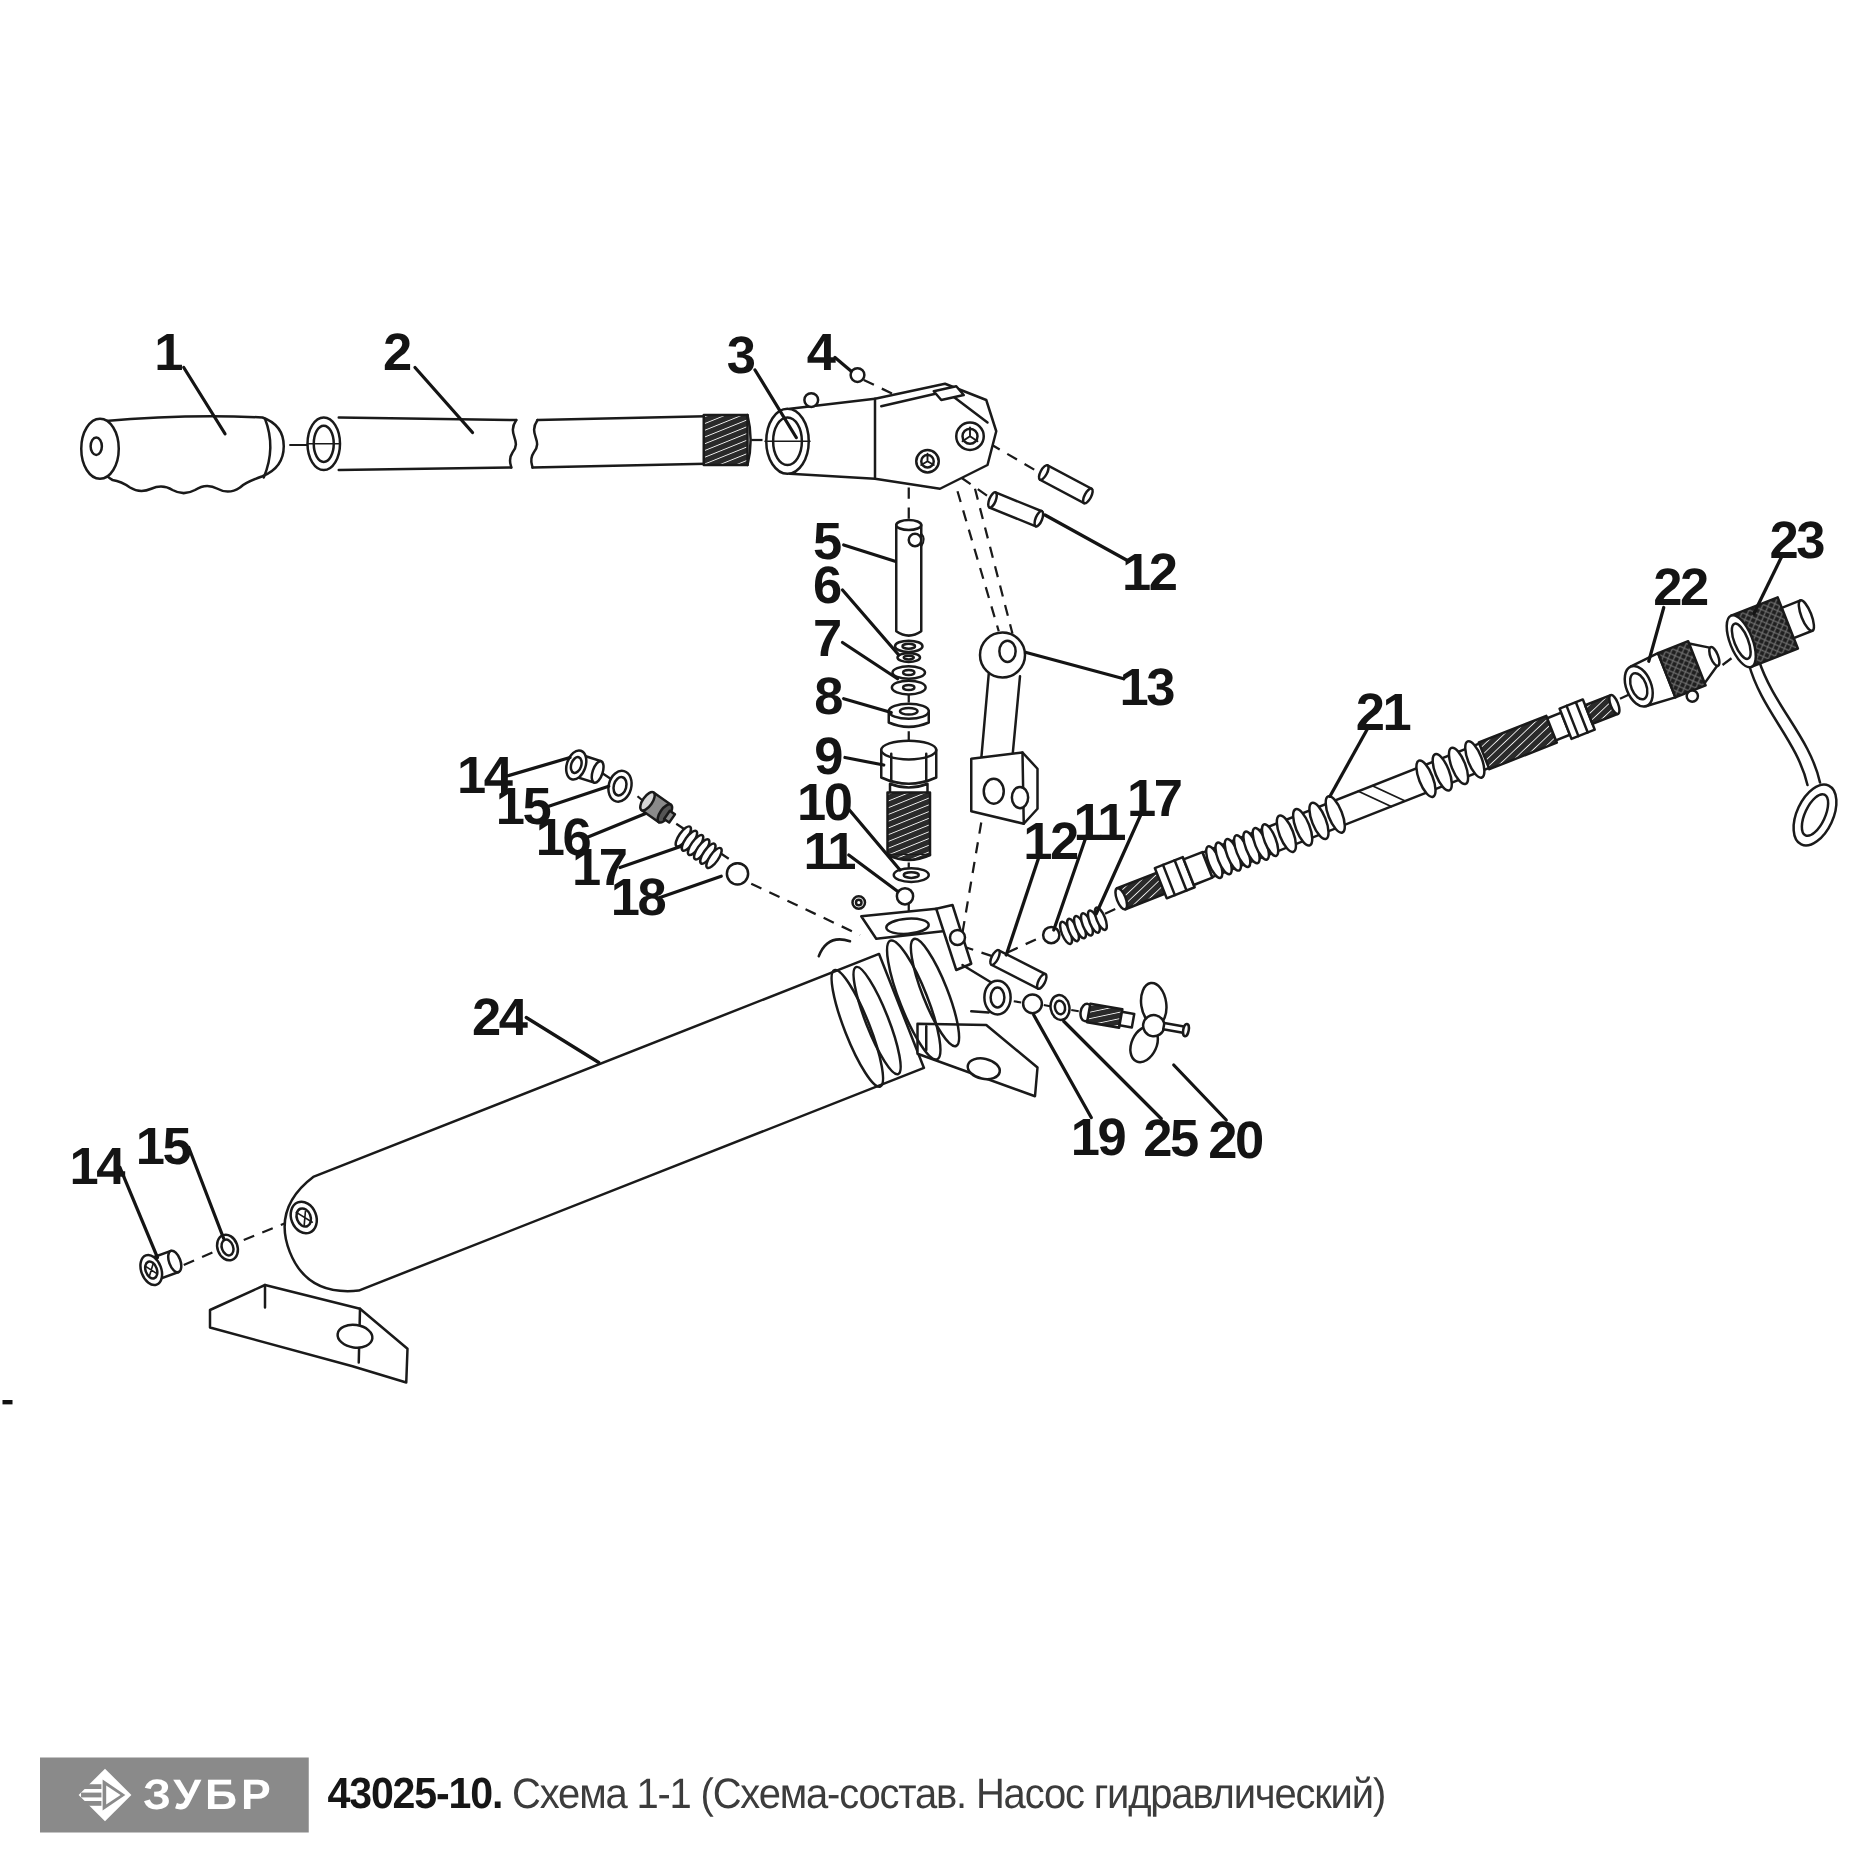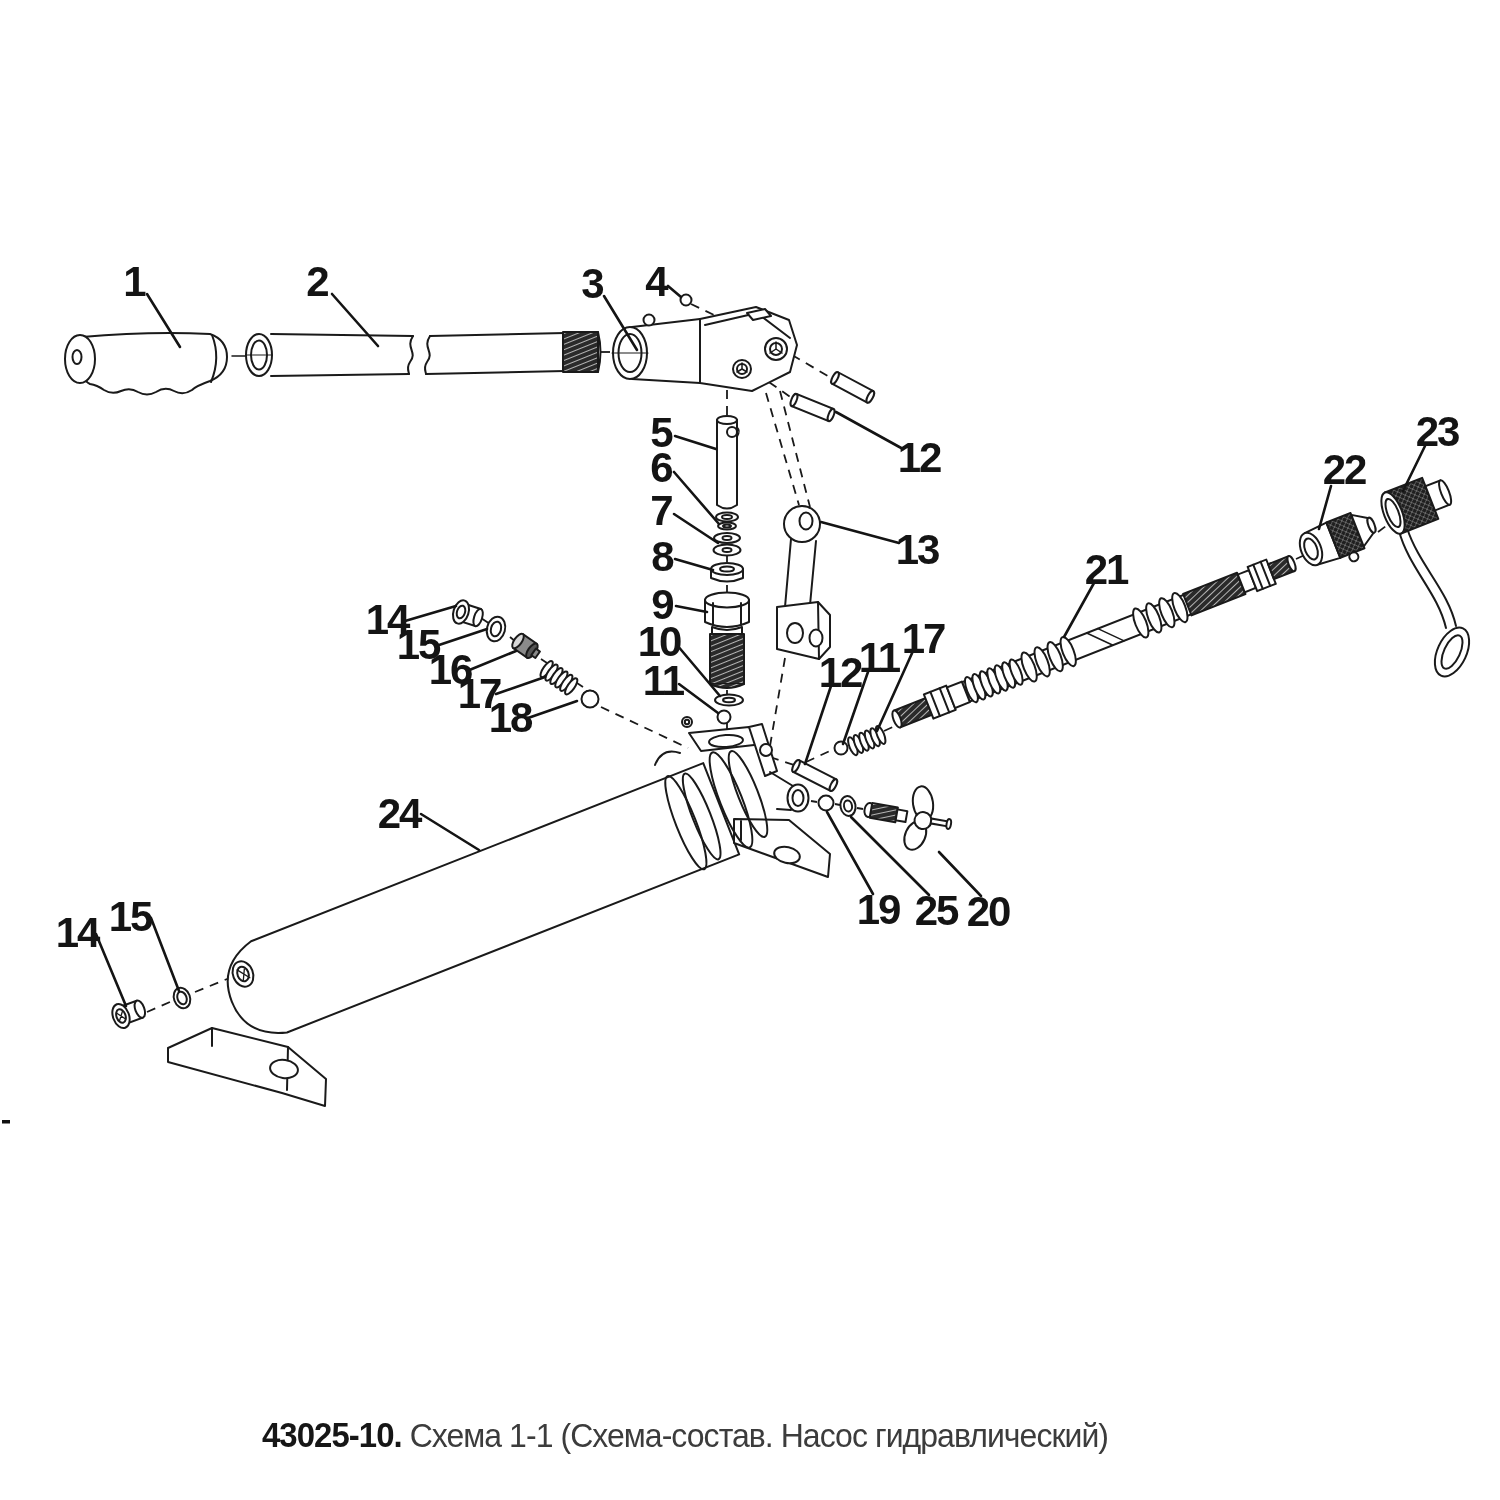--- a/index.html
+++ b/index.html
@@ -397,16 +397,27 @@
         <line x1="421" y1="814" x2="479" y2="850" class="leader"></line>
         <text x="399" y="828" text-anchor="middle" class="callout">24</text>
         <line x1="96" y1="934" x2="126" y2="1006" class="leader"></line>
         <text x="77" y="947" text-anchor="middle" class="callout">14</text>
         <line x1="151" y1="918" x2="179" y2="991" class="leader"></line>
         <text x="130" y="931" text-anchor="middle" class="callout">15</text>
       </g>
 </svg>
 
 <div class="footer">
+  <div class="logo" style="background: rgb(138, 138, 138);">
+    <svg width="46" height="46" viewBox="0 0 48 48">
+      <polygon points="24,2 46,24 24,46 2,24" fill="#fff"></polygon>
+      <rect x="6" y="15" width="15" height="4" fill="#8a8a8a"></rect>
+      <rect x="4" y="22" width="17" height="4" fill="#8a8a8a"></rect>
+      <rect x="6" y="29" width="15" height="4" fill="#8a8a8a"></rect>
+      <polygon points="22,11 41,24 22,37" fill="#8a8a8a"></polygon>
+      <polygon points="25,16 37,24 25,32" fill="#fff"></polygon>
+    </svg>
+    <span class="logo-text">ЗУБР</span>
+  </div>
   <div class="title"><span class="b">43025-10.</span><span class="r"> Схема 1-1 (Схема-состав. Насос гидравлический)</span></div>
 </div>
 
 </div>
 
 </body></html>

